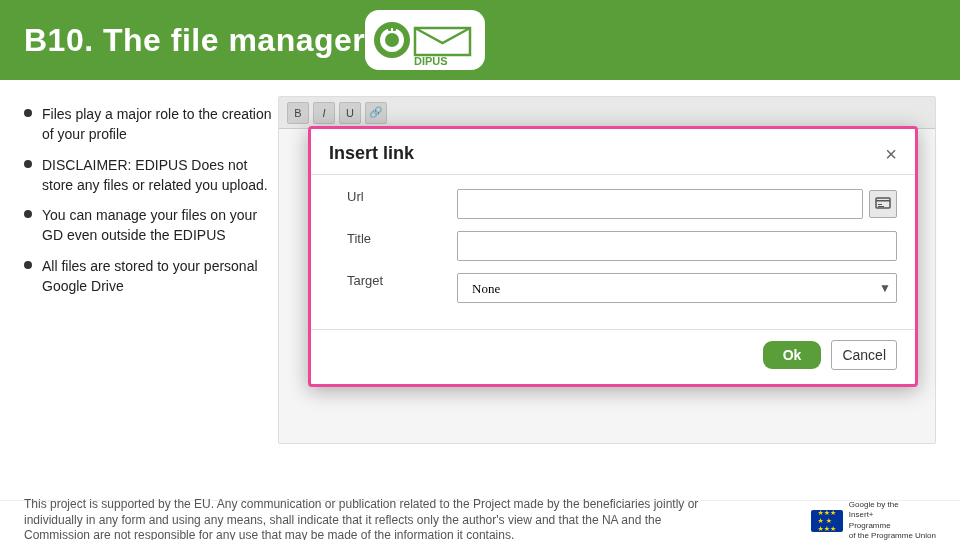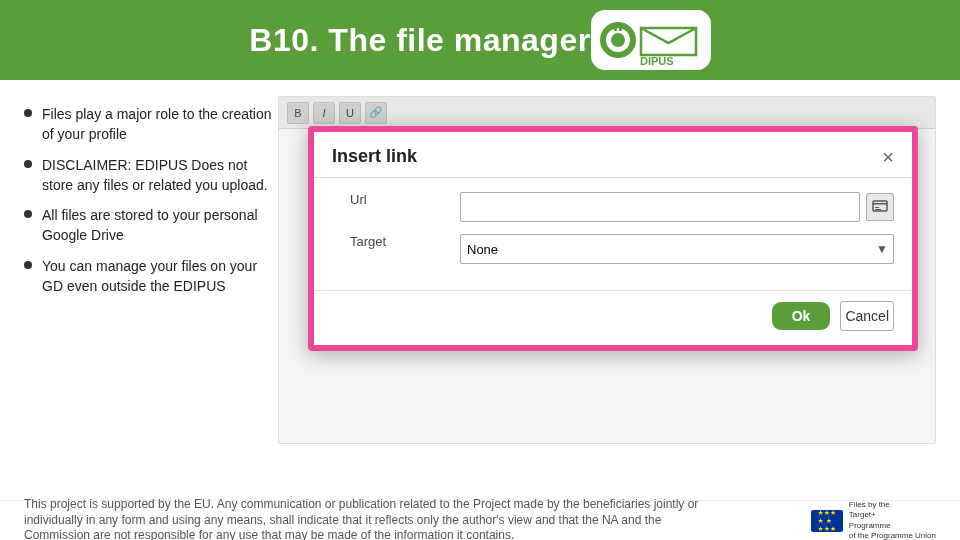--- a/index.html
+++ b/index.html
@@ -10,21 +10,21 @@
       background: #fff;
       overflow: hidden;
     }
 
     
     .header {
       background: #5a9e3a;
       height: 80px;
       display: flex;
       align-items: center;
-      justify-content: center;
+      justify-content: flex-start;
       padding: 0 24px;
     }
     .header-title {
       color: #fff;
       font-size: 32px;
       font-weight: 700;
       letter-spacing: 0.5px;
     }
     .logo-box {
       width: 120px;
@@ -123,21 +123,21 @@
     }
 
     
     .modal {
       position: absolute;
       top: 30px;
       left: 30px;
       right: 0;
       width: 610px;
       background: #fff;
-      border: 6px solid #ec4899;
+      border: 3px solid #ec4899;
       border-radius: 4px;
       box-shadow: 0 4px 20px rgba(0,0,0,0.3);
       z-index: 10;
     }
     .modal-header {
       display: flex;
       align-items: center;
       justify-content: space-between;
       padding: 14px 18px 10px 18px;
       border-bottom: 1px solid #e0e0e0;
@@ -201,25 +201,26 @@
       flex: 1;
       display: flex;
       align-items: center;
       position: relative;
     }
     .form-select {
       flex: 1;
       height: 30px;
       border: 1px solid #aaa;
       border-radius: 2px;
-      padding: 0 6px;
+      padding: 0 14px;
       font-size: 13px;
       background: #fff;
       appearance: none;
       cursor: pointer;
+      font-family: Liberation Serif, serif;
     }
     .select-arrow {
       position: absolute;
       right: 6px;
       pointer-events: none;
       font-size: 12px;
       color: #555;
     }
 
     .modal-footer {
@@ -238,21 +239,21 @@
       padding: 6px 20px;
       font-size: 14px;
       cursor: pointer;
       font-weight: 600;
     }
     .btn-cancel {
       background: #fff;
       color: #333;
       border: 1px solid #aaa;
       border-radius: 3px;
-      padding: 6px 4px;
+      padding: 6px 10px;
       font-size: 14px;
       cursor: pointer;
     }
 
     
     .footer {
       position: absolute;
       bottom: 0;
       left: 0;
       right: 0;
@@ -328,26 +329,26 @@
       <span>Files play a major role to the creation of your profile</span>
     </div>
 
     <div class="bullet-item">
       <span class="bullet-dot"></span>
       <span>DISCLAIMER: EDIPUS Does not store any files or related you upload.</span>
     </div>
 
     <div class="bullet-item">
       <span class="bullet-dot"></span>
-      <span>All files are stored to your personal Google Drive</span>
+      <span>You can manage your files on your GD even outside the EDIPUS</span>
     </div>
 
     <div class="bullet-item">
       <span class="bullet-dot"></span>
-      <span>You can manage your files on your GD even outside the EDIPUS</span>
+      <span>All files are stored to your personal Google Drive</span>
     </div>
   </div>
 
   <div class="dialog-area">
 
     <div class="editor-bg">
       <div class="editor-toolbar">
         <div class="toolbar-btn">B</div>
         <div class="toolbar-btn">
             <i>I</i>
@@ -373,20 +374,26 @@
                 <rect x="1" y="1" width="14" height="10" rx="1" fill="none" stroke="#555" stroke-width="1.5"></rect>
                 <rect x="1" y="3" width="14" height="1.5" fill="#555"></rect>
                 <rect x="3" y="7" width="4" height="1" fill="#555"></rect>
                 <rect x="3" y="9" width="6" height="1" fill="#555"></rect>
               </svg>
             </div>
           </div>
         </div>
 
 
+        <div class="form-row">
+          <span class="form-label">Title</span>
+          <div class="form-input-wrap">
+            <input class="form-input" type="text" value="" style="">
+          </div>
+        </div>
 
         <div class="form-row">
           <span class="form-label">Target</span>
           <div class="form-select-wrap">
             <select class="form-select">
               <option>None</option>
               <option>_blank</option>
               <option>_self</option>
               <option>_parent</option>
               <option>_top</option>
@@ -405,19 +412,19 @@
 
 </div>
 
 <div class="footer">
   <span class="footer-text">This project is supported by the EU. Any communication or publication related to the Project made by the beneficiaries jointly or individually in any form and using any means, shall indicate that it reflects only the author's view and that the NA and the Commission are not responsible for any use that may be made of the information it contains.</span>
   <div class="eu-logo">
     <div class="eu-flag">
       <span class="eu-stars">★★★<br>★ ★<br>★★★</span>
     </div>
     <div class="eu-text">
-      <span>Files by the</span><br>
-      <span>Target+</span><br>
+      <span>Google by the</span><br>
+      <span>Insert+</span><br>
       <span>Programme</span><br>
       <span>of the Programme Union</span>
     </div>
   </div>
 </div>
 
 </body></html>

